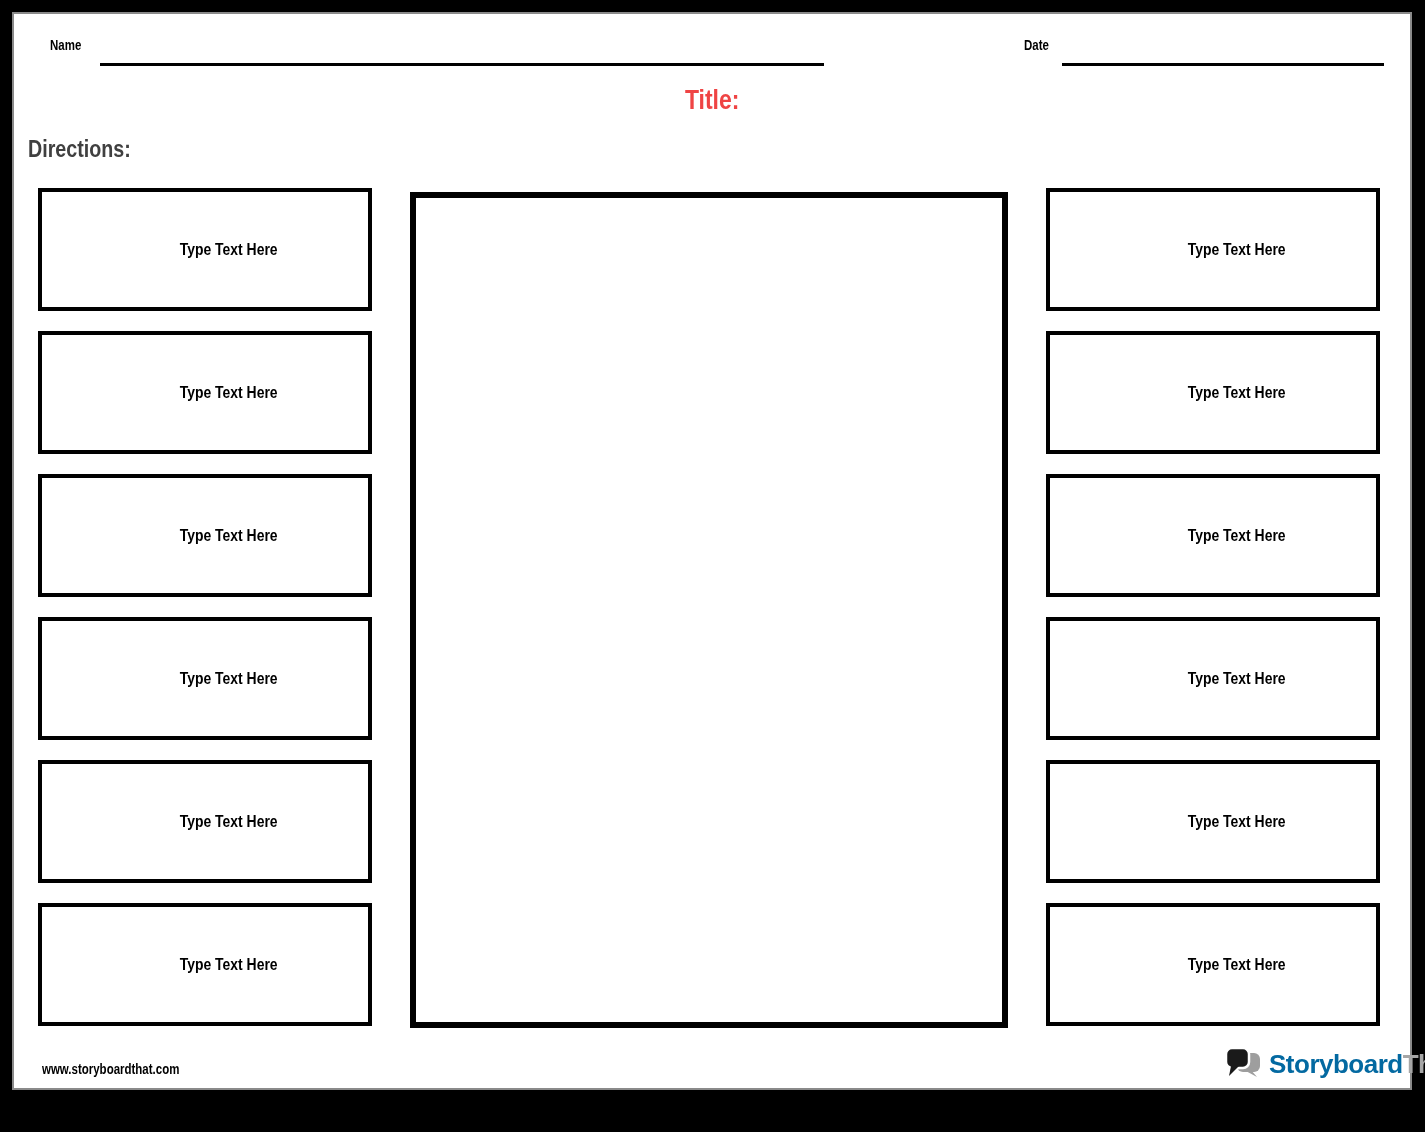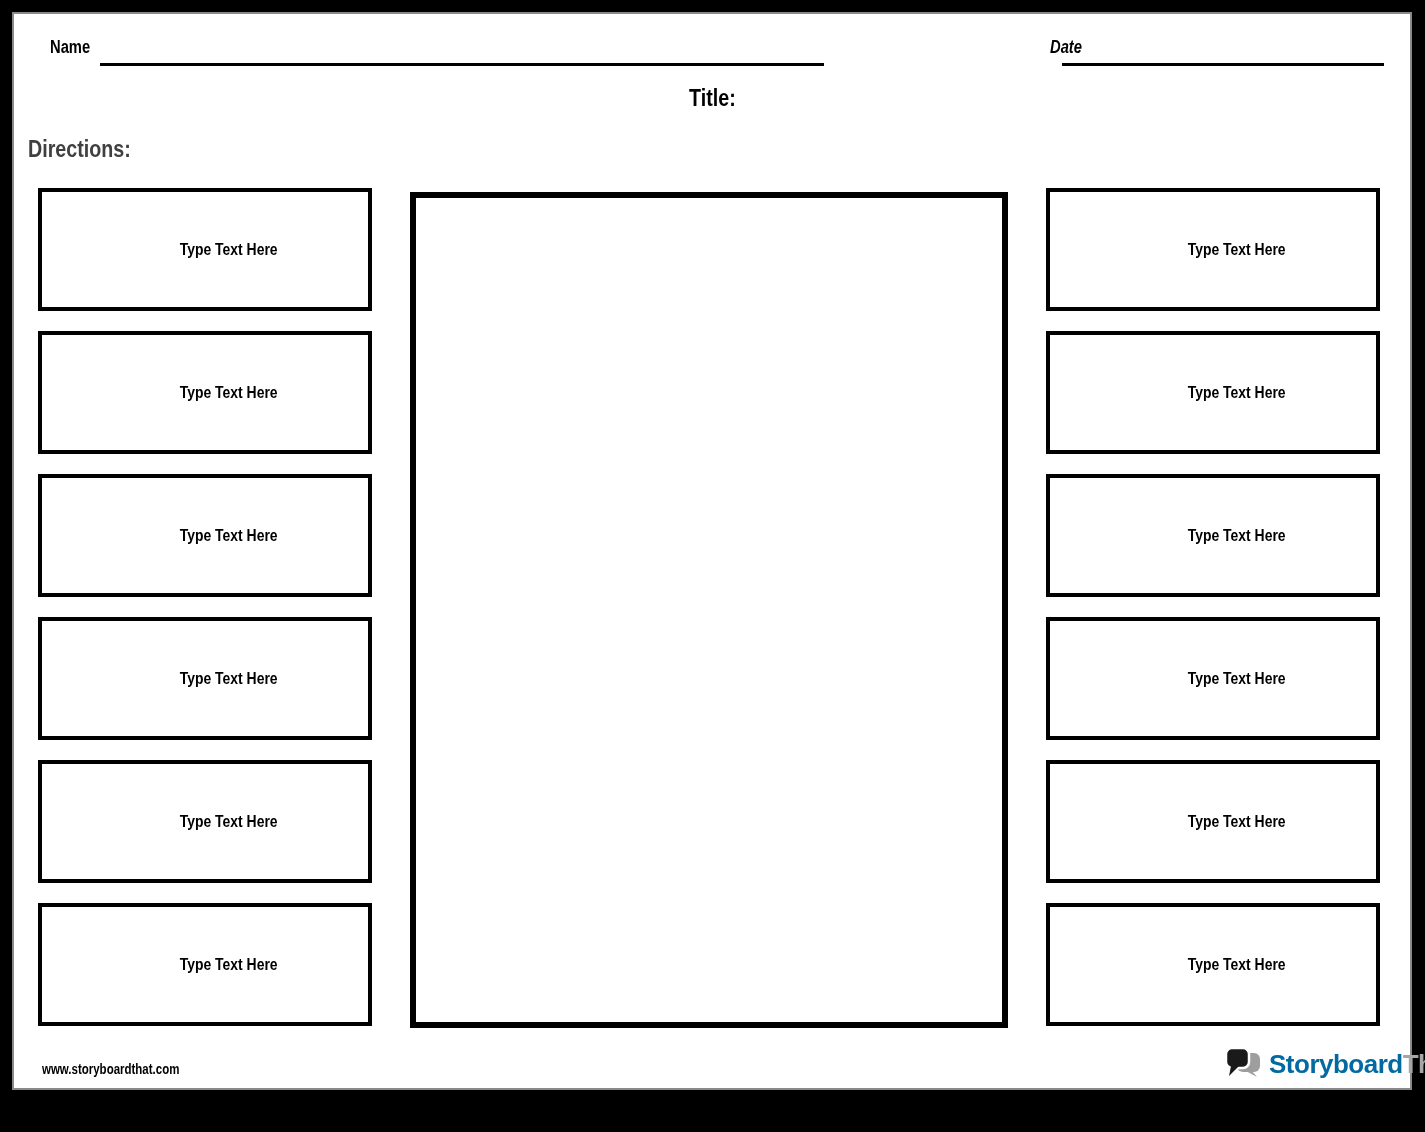--- a/index.html
+++ b/index.html
@@ -16,29 +16,29 @@
     width:1400px;height:1078px;
     box-sizing:border-box;
     background:#fff;
     border:2px solid #8a8a8a;
   }
   .abs{position:absolute;}
   
   .cx{display:inline-block;transform:scaleX(0.82);transform-origin:0 50%;white-space:nowrap;}
   .cx-c{transform-origin:50% 50%;}
   .hdr-label{
-    font-weight:bold;font-size:18px;color:#000;line-height:1;
+    font-weight:bold;font-size:14px;color:#000;line-height:1;
   }
   .rule{
     background:#000;height:3px;
   }
   .title{
     left:0;top:72px;width:100%;
     text-align:center;
-    font-weight:bold;font-size:24px;color:#000000;line-height:1;
+    font-weight:bold;font-size:28px;color:#ef4444;line-height:1;
   }
   .directions{
     left:14px;top:123px;
     font-weight:bold;font-size:24px;color:#404040;line-height:1;
   }
   .label-box{
     box-sizing:border-box;
     width:334px;height:123px;
     border:4px solid #000;
     background:#fff;
@@ -76,21 +76,21 @@
 </head>
 <body>
 
 <div class="page">
 
   <div class="abs hdr-label" style="left:36px;top:24px;">
     <span class="cx">Name</span>
   </div>
   <div class="abs rule" style="left:86px;top:49px;width:724px;"></div>
 
-  <div class="abs hdr-label" style="left:1036px;top:24px;font-style:italic;">
+  <div class="abs hdr-label" style="left:1010px;top:24px;">
     <span class="cx">Date</span>
   </div>
   <div class="abs rule" style="left:1048px;top:49px;width:322px;"></div>
 
   <div class="abs title">
     <span class="cx cx-c">Title:</span>
   </div>
 
   <div class="abs directions">
     <span class="cx">Directions:</span>

